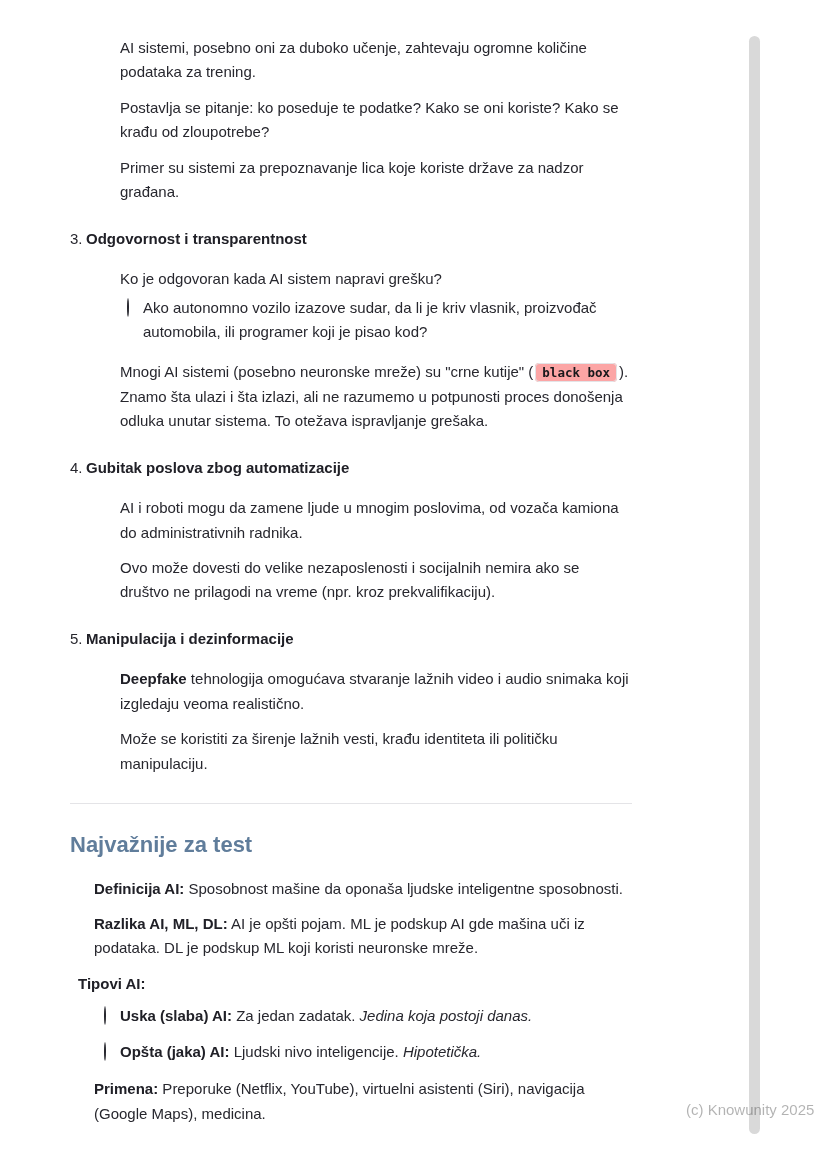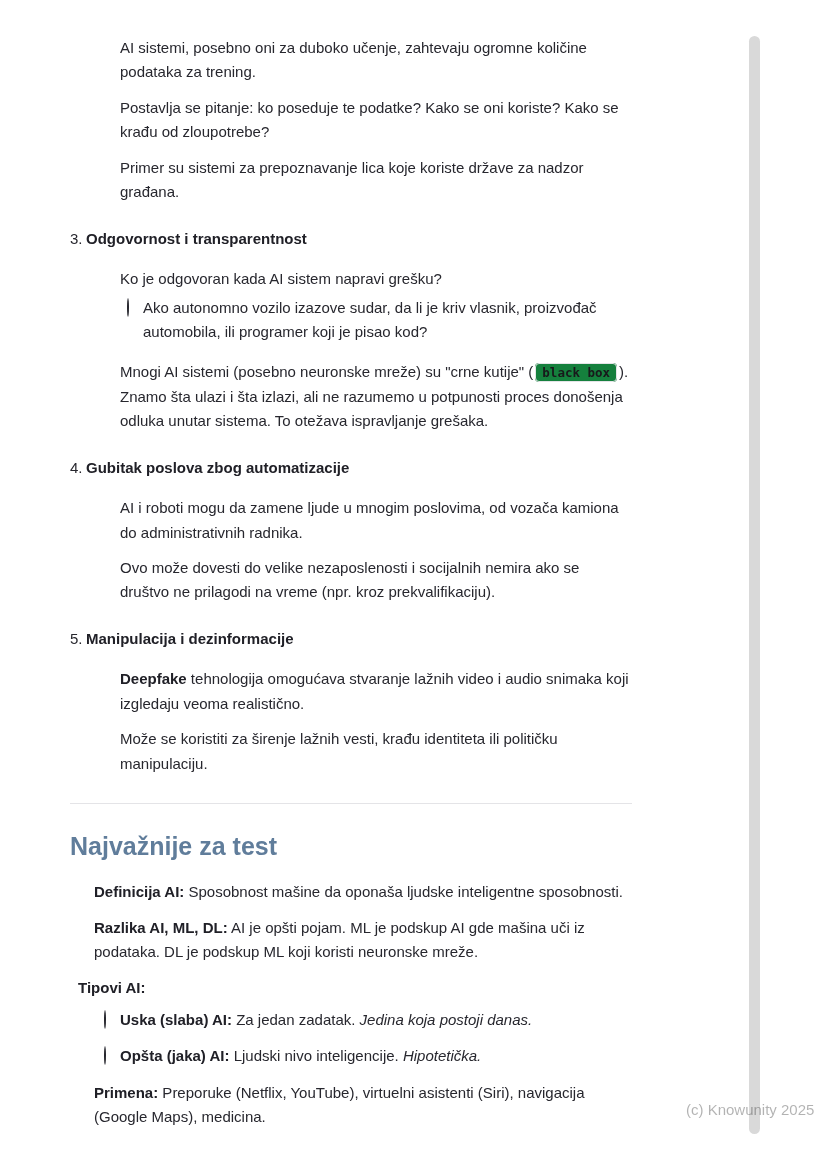--- a/index.html
+++ b/index.html
@@ -38,37 +38,37 @@
   .i { font-style: italic; }
   .item-title { margin: 22px 0 16px 0; display: flex; }
   .item-title .title { font-weight: 700; color: #202027; }
   .sub-block { margin-top: 4px; margin-bottom: 16px; }
   .sub-block .row { margin-bottom: 4px; }
   .chip {
     font-family: "DejaVu Sans Mono", "Liberation Mono", monospace;
     font-size: 12.5px;
     font-weight: 700;
     color: #18181b;
-    background: #15803d;
+    background: #fca5a5;
     border: 1px solid #e4e4e7;
     border-radius: 4px;
     padding: 1px 6px;
     margin: 0 2px;
     box-decoration-break: clone;
     -webkit-box-decoration-break: clone;
     white-space: nowrap;
   }
   .divider {
     border: none;
     border-top: 1px solid #e4e4e7;
     margin: 27px 0 0 0;
   }
   .section-heading {
     margin: 27px 0 18px 0;
-    font-size: 25px;
+    font-size: 22px;
     line-height: 1.25;
     font-weight: 700;
     color: #607d9b;
   }
   .scrollbar {
     position: absolute;
     left: 749px; top: 36px;
     width: 11px; height: 1098px;
     background: #d9d9d9;
     border-radius: 6px;

